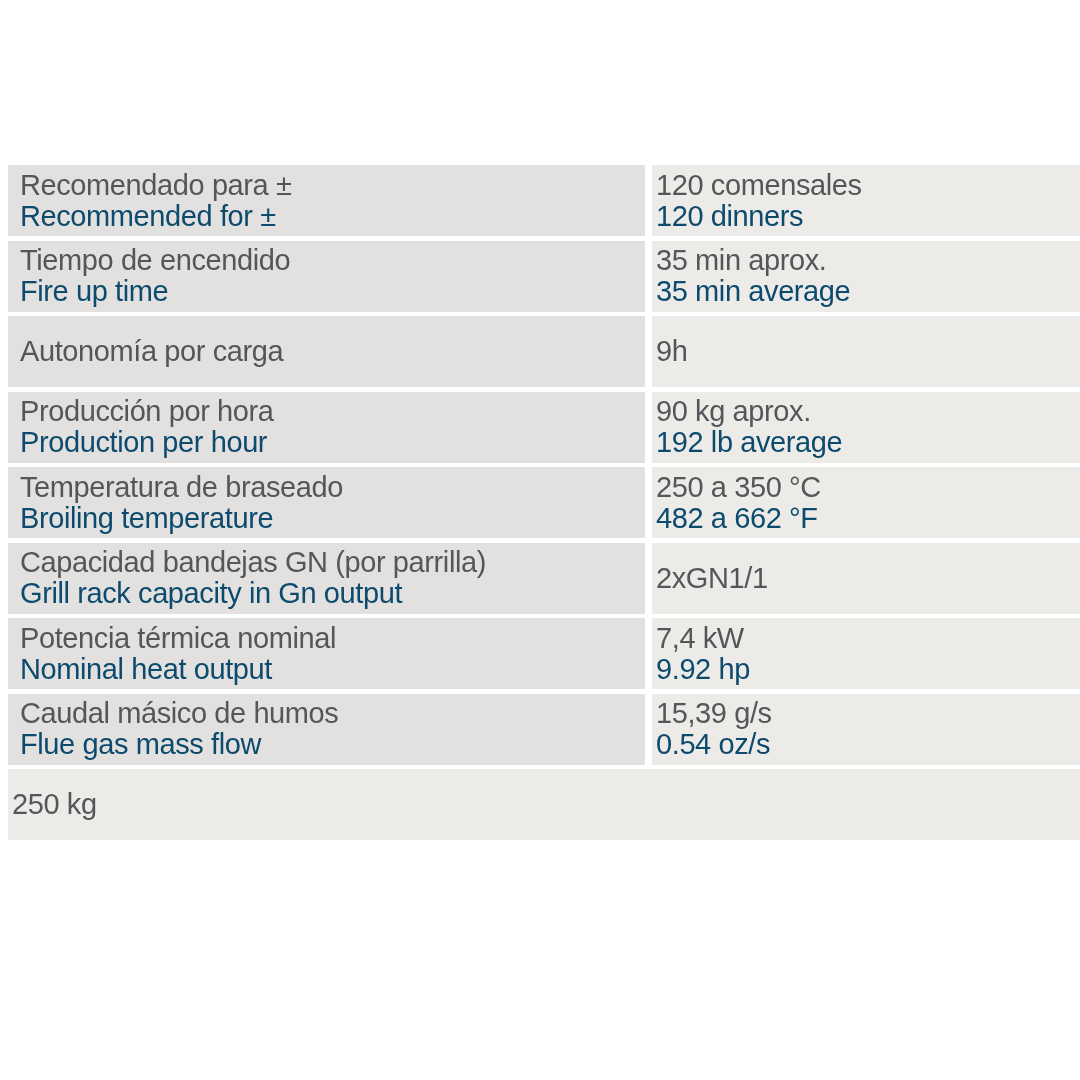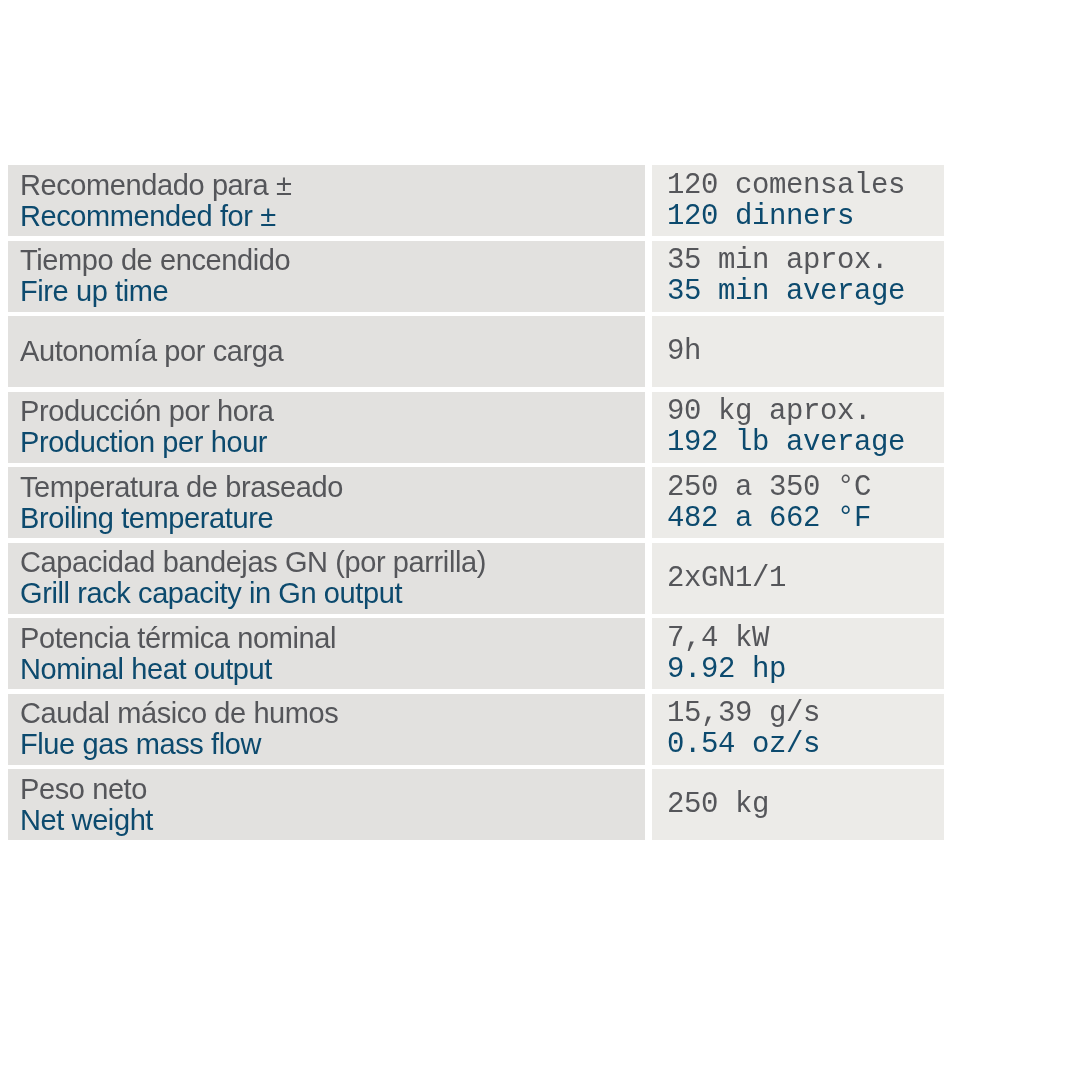--- a/index.html
+++ b/index.html
@@ -7,21 +7,21 @@
     padding: 0;
     width: 1080px;
     height: 1080px;
     background: #ffffff;
     font-family: "Liberation Sans", sans-serif;
   }
   .spec-table {
     position: absolute;
     left: 8px;
     top: 165px;
-    width: 936px;
+    width: 1072px;
     display: flex;
     flex-direction: column;
     row-gap: 4.5px;
   }
   .row {
     display: flex;
     column-gap: 7px;
     height: 71px;
   }
   .cell {
@@ -31,22 +31,21 @@
     box-sizing: border-box;
   }
   .cell.left {
     width: 637px;
     background: #e2e1df;
     padding-left: 12px;
   }
   .cell.right {
     flex: 1;
     background: #ecebe8;
-    padding-left: 15px;
-    font-family: Liberation Mono, monospace;
+    padding-left: 4px;
   }
   .line-primary {
     font-size: 29px;
     line-height: 31px;
     letter-spacing: -0.4px;
     color: #55565a;
     white-space: nowrap;
   }
   .line-secondary {
     font-size: 29px;
@@ -144,22 +143,18 @@
       <span class="line-primary">Caudal másico de humos</span>
       <span class="line-secondary">Flue gas mass flow</span>
     </div>
     <div class="cell right">
       <span class="line-primary">15,39 g/s</span>
       <span class="line-secondary">0.54 oz/s</span>
     </div>
   </div>
 
   <div class="row">
-    <div class="cell left">
-      <span class="line-primary">Peso neto</span>
-      <span class="line-secondary">Net weight</span>
-    </div>
     <div class="cell right">
       <span class="line-primary">250 kg</span>
     </div>
   </div>
 
 </div>
 
 </body></html>

